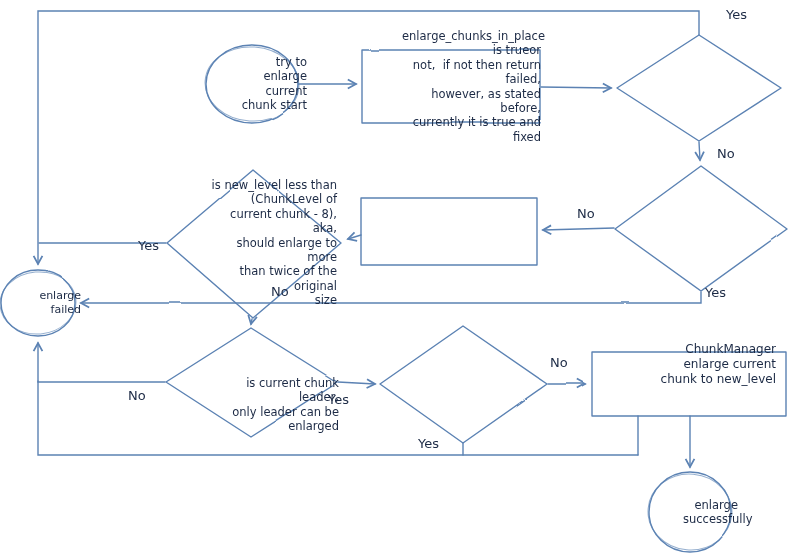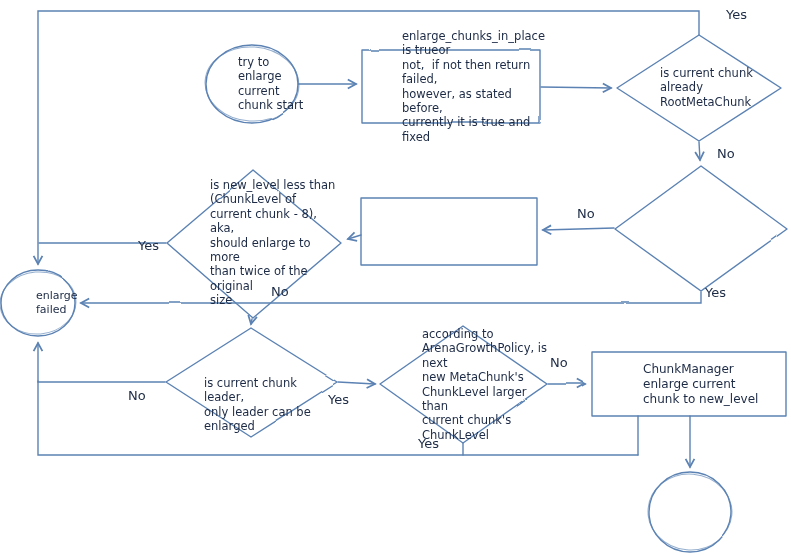--- a/index.html
+++ b/index.html
@@ -2,21 +2,21 @@
 <html style="--stroke: #5b82b3; --text: #1c2a45; --hatch: #a9c4e2;"><head>
 <meta charset="utf-8">
 <style>
   * { margin:0; padding:0; box-sizing:border-box; }
   html,body { background:#fff; }
   body { font-family:"DejaVu Sans", sans-serif; }
   .canvas { position:relative; width:791px; height:556px; background:#fff; overflow:hidden; }
   .canvas svg { position:absolute; left:0; top:0; }
   .node-text {
     position:absolute; transform:translate(-50%,-50%);
-    text-align:left; white-space:pre-wrap;
+    text-align:right; white-space:pre-wrap;
     color:var(--text,#1c2a45); font-size:11.5px; line-height:1.25;
     pointer-events:none;
     padding-left:41px;
   }
   .edge-label {
     position:absolute; color:var(--text,#1c2a45);
     font-size:13px; line-height:1; pointer-events:none;text-align:center;
   }
   .shape  { stroke:var(--stroke,#5b82b3); stroke-width:1.4; fill:#fff; stroke-linejoin:round; }
   .shape2 { stroke:var(--stroke,#5b82b3); stroke-width:1;   fill:none; opacity:.65; }
@@ -89,39 +89,33 @@
     </g>
   </svg>
 
   <div class="node-text" style="left:252px; top:84px;  width:110px;">try to enlarge
 current
 chunk start</div>
   <div class="node-text" style="left:451px; top:86px;  width:180px;">enlarge_chunks_in_place is trueor
 not,  if not then return failed,
 however, as stated before,
 currently it is true and fixed</div>
-  <div class="node-text" style="left:699px; top:88px;  width:160px;">is current chunk
-already RootMetaChunk</div>
   <div class="node-text" style="left:253px; top:243px; width:168px;">is new_level less than
 (ChunkLevel of
 current chunk - 8),   aka,
 should enlarge to more
 than twice of the original
 size</div>
   <div class="node-text" style="left:38px;  top:303px; width:86px; font-size:11px;">enlarge failed</div>
   <div class="node-text" style="left:251px; top:405px; width:176px;">is current chunk leader,
 only leader can be enlarged</div>
-  <div class="node-text" style="left:464px; top:384px; width:166px;">according to
-ArenaGrowthPolicy, is next
-new MetaChunk's
-ChunkLevel larger than
-current chunk's
-ChunkLevel</div>
-  <div class="node-text" style="left:689px; top:384px; width:174px; font-size:12px;">ChunkManager enlarge current
+  <div class="node-text" style="left:689px; top:364px; width:174px; font-size:12px;">ChunkManager enlarge current
 chunk to new_level</div>
+  <div class="node-text" style="left:690px; top:512px; width:96px;">enlarge
+successfully</div>
 
   <div class="edge-label" style="left:726px; top:8px;">Yes</div>
   <div class="edge-label" style="left:717px; top:147px;">No</div>
   <div class="edge-label" style="left:577px; top:207px;">No</div>
   <div class="edge-label" style="left:705px; top:286px;">Yes</div>
   <div class="edge-label" style="left:138px; top:239px;">Yes</div>
   <div class="edge-label" style="left:271px; top:285px;">No</div>
   <div class="edge-label" style="left:128px; top:389px;">No</div>
   <div class="edge-label" style="left:328px; top:393px;">Yes</div>
   <div class="edge-label" style="left:550px; top:356px;">No</div>

